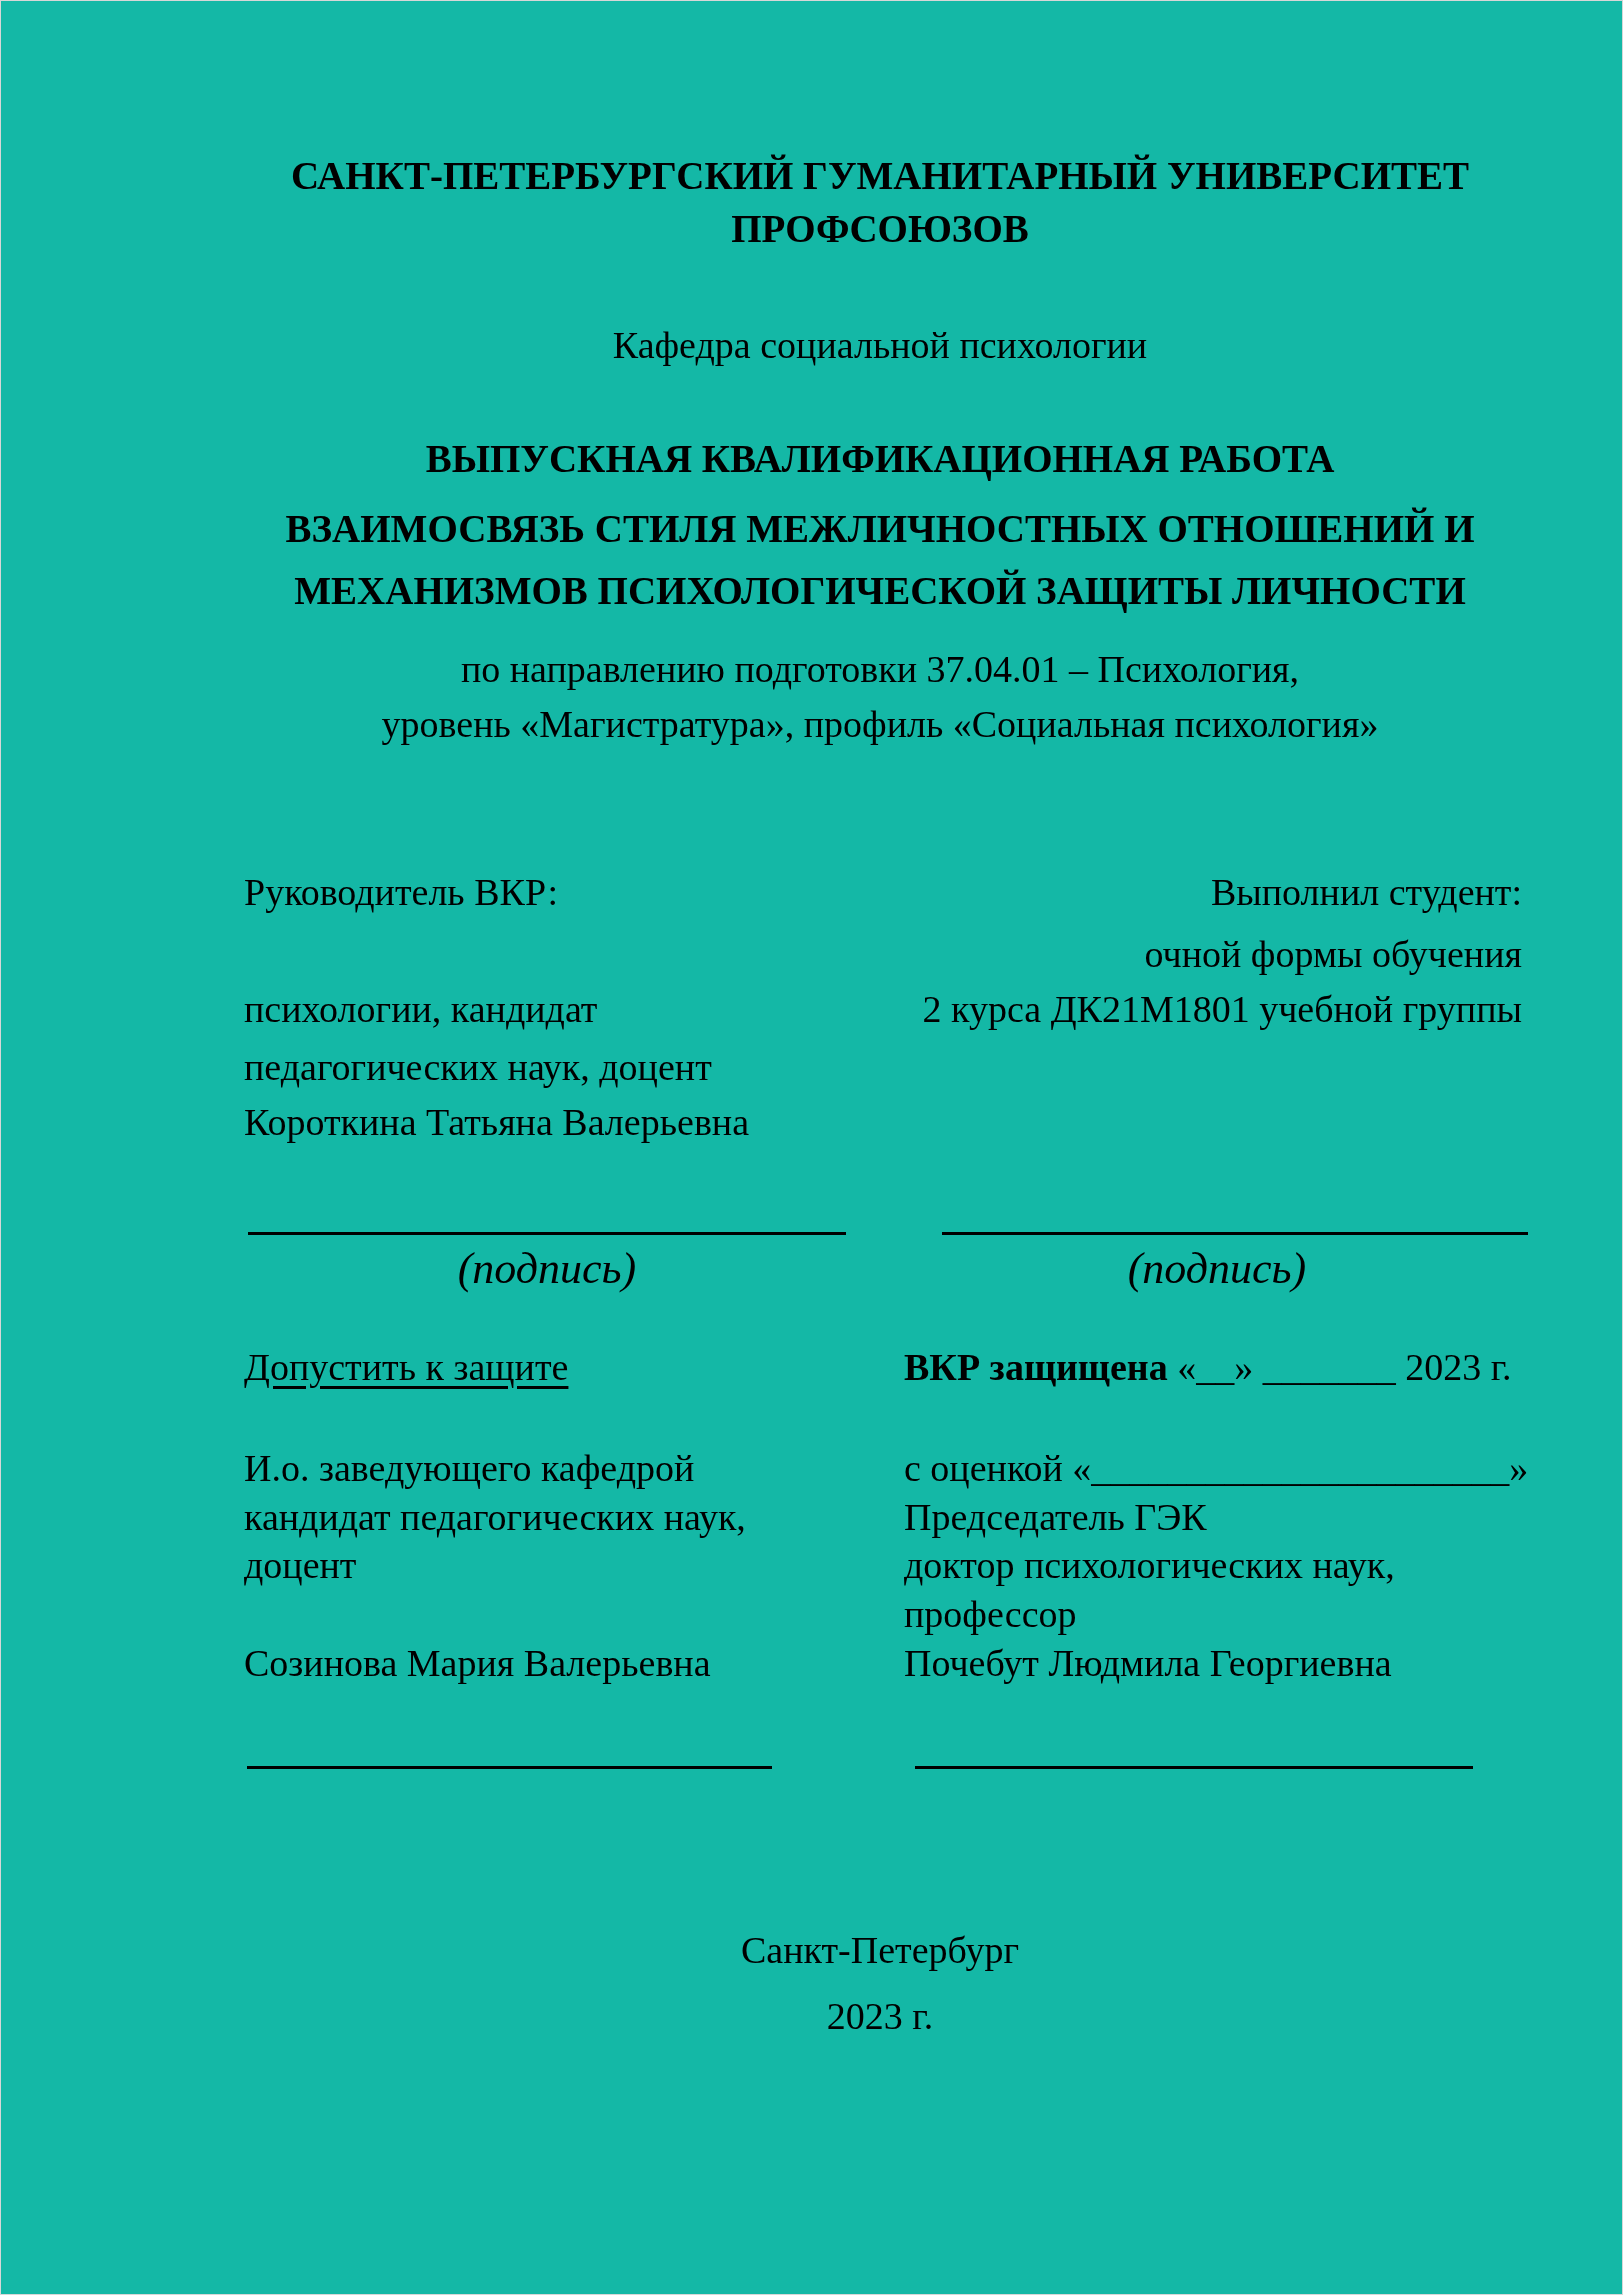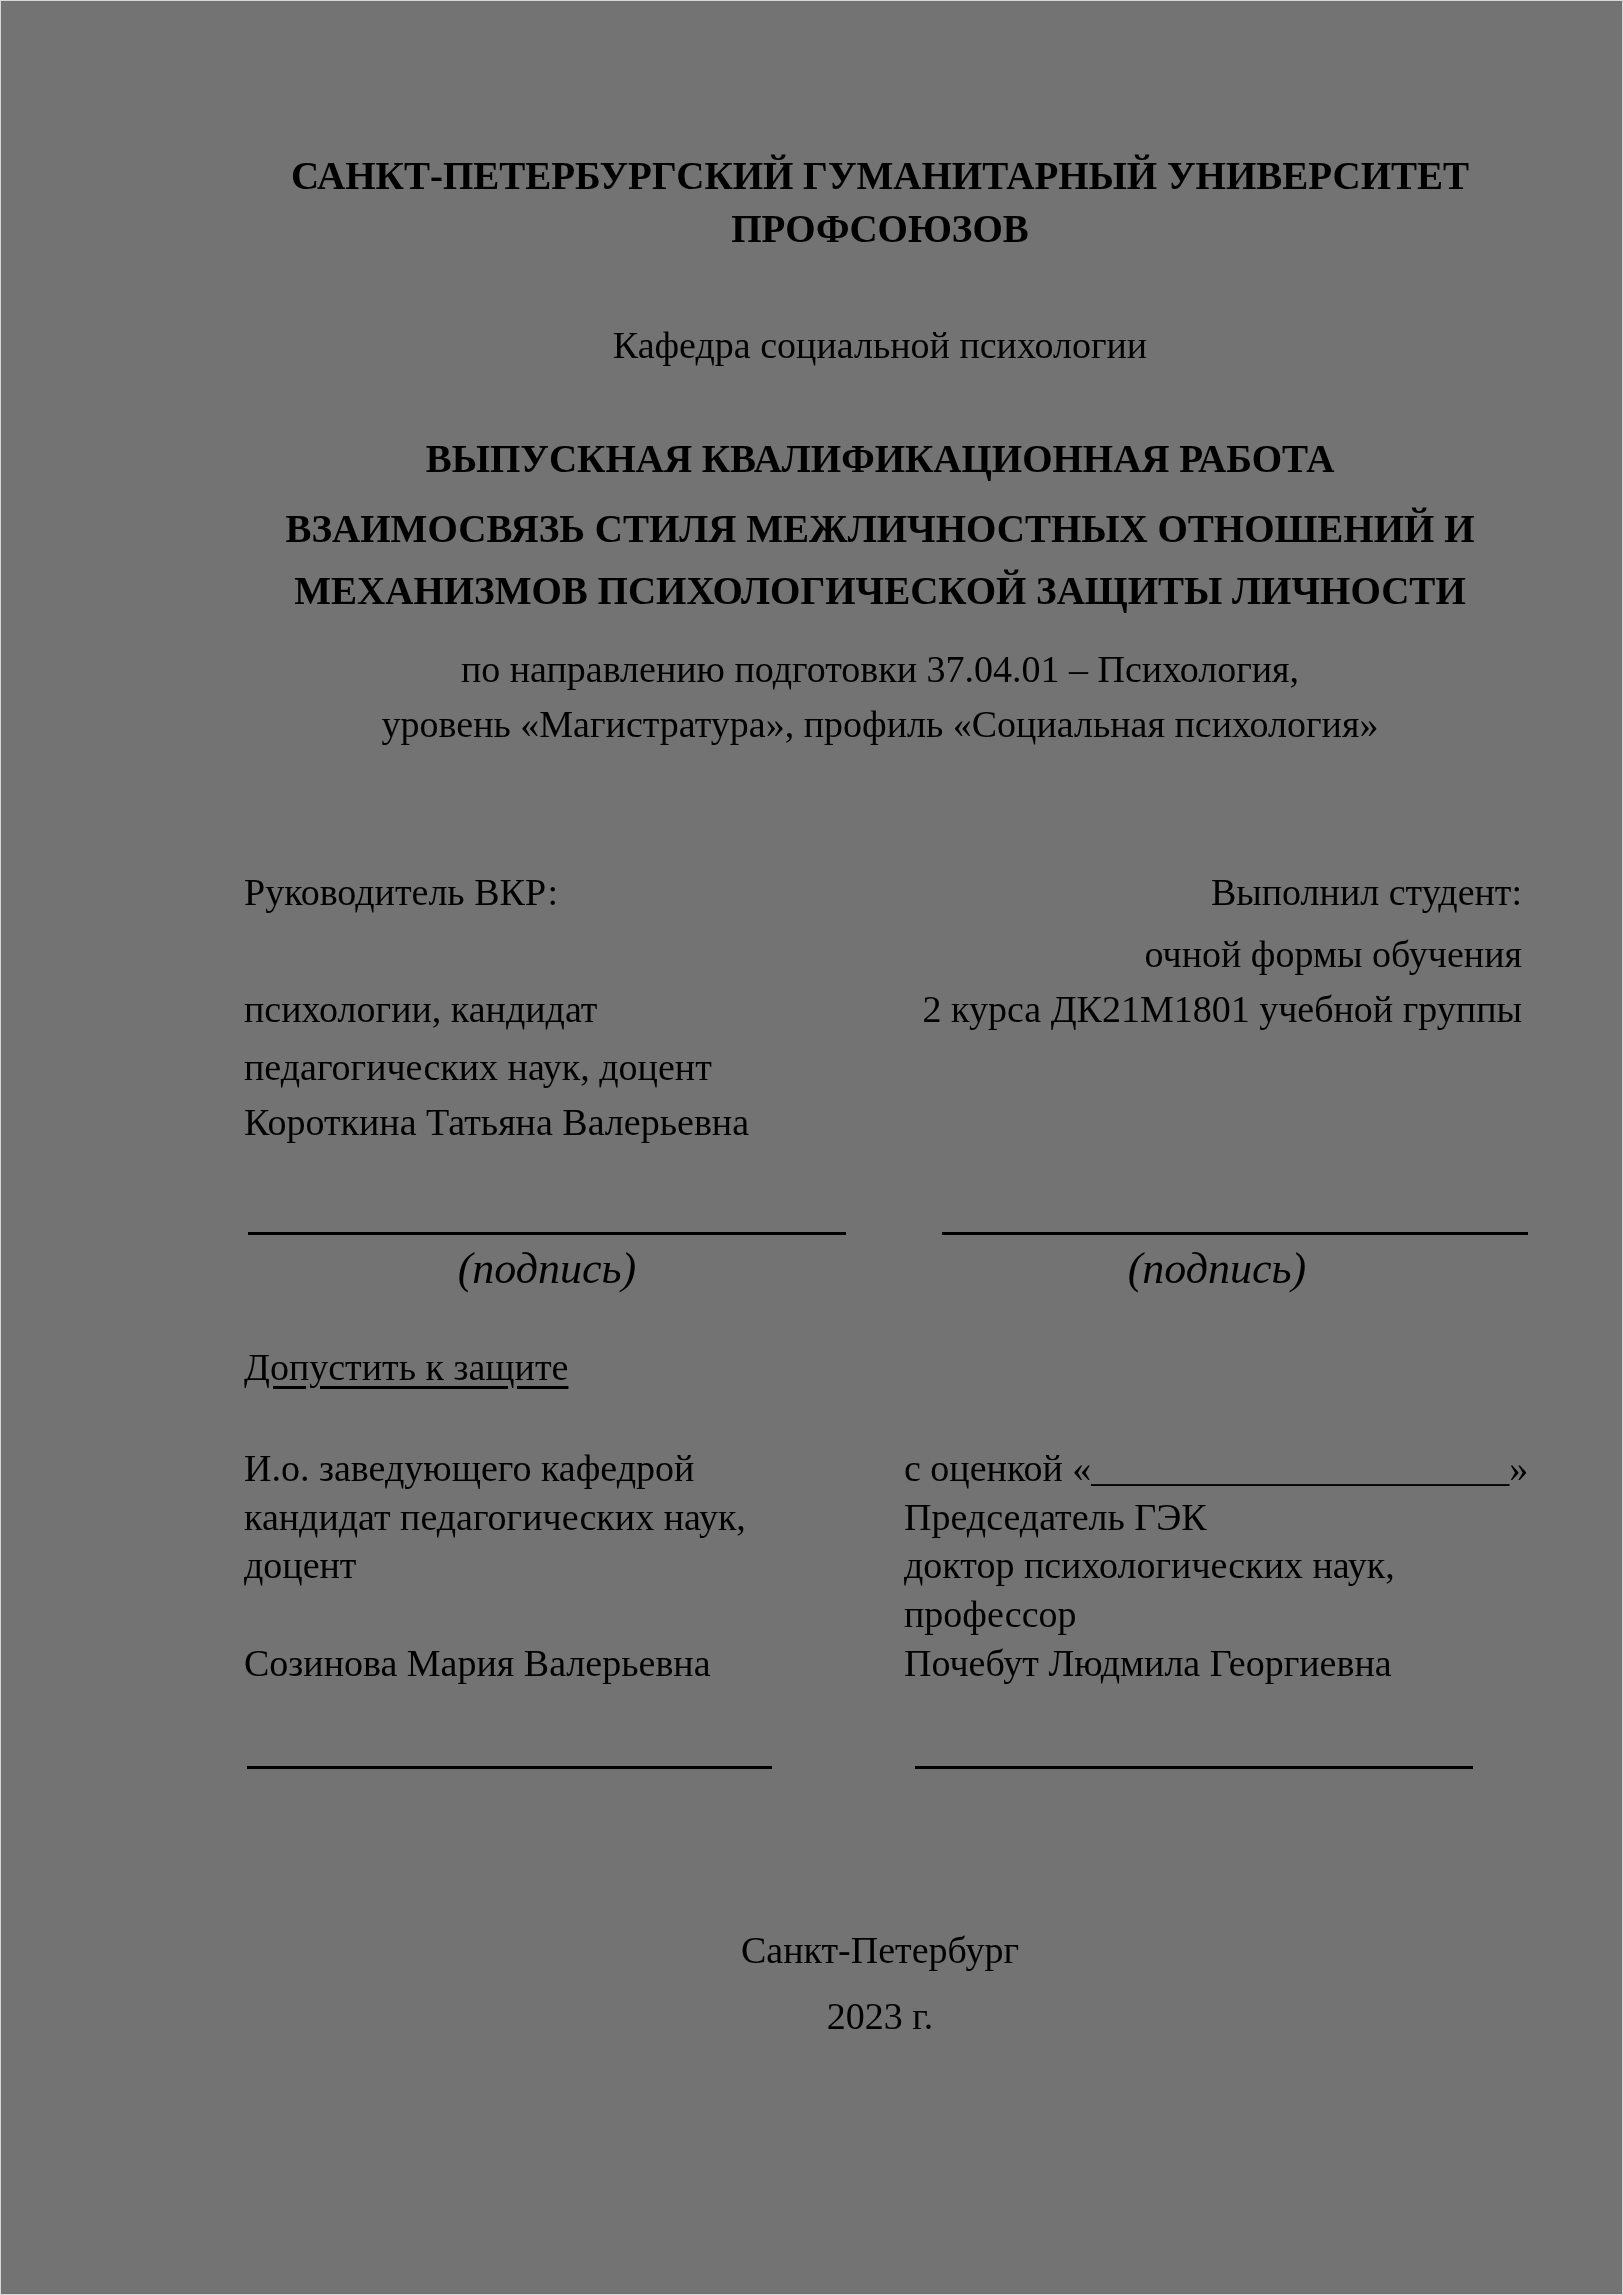--- a/index.html
+++ b/index.html
@@ -1,20 +1,20 @@
 <!DOCTYPE html>
 <html style="font-size:12.6px"><head>
 <meta charset="utf-8">
 <style>
   html,body{margin:0;padding:0;background:#ffffff;}
   .page{
     position:relative;
     width:1623px;
     height:2295px;
-    background:#737373;
+    background:#14b8a6;
     color:#000000;
     font-family:"Liberation Serif","DejaVu Serif",serif;
     overflow:hidden;
     box-sizing:border-box;
     border:0.8px solid #d7d7d7;
     padding-left:9px;
   }
   .t{
     position:absolute;
     font-size:38px;
@@ -75,20 +75,21 @@
   <div class="t r" style="top:871px">Выполнил студент:</div>
   <div class="t r" style="top:933px">очной формы обучения</div>
   <div class="t r" style="top:988px">2 курса ДК21М1801 учебной группы</div>
 
   <div class="rule" style="left:247px;top:1231px;width:598px"></div>
   <div class="rule" style="left:941px;top:1231px;width:586px"></div>
   <div class="cap" style="left:247px;top:1247px;width:598px">(подпись)</div>
   <div class="cap" style="left:941px;top:1247px;width:550px">(подпись)</div>
 
   <div class="t u" style="left:243px;top:1346px">Допустить к защите</div>
+  <div class="t" style="left:903px;top:1346px"><span class="bold-inline">ВКР защищена</span><span> «__» _______ 2023 г.</span></div>
 
   <div class="t" style="left:243px;top:1447px">И.о. заведующего кафедрой</div>
   <div class="t" style="left:243px;top:1496px">кандидат педагогических наук,</div>
   <div class="t" style="left:243px;top:1544px">доцент</div>
   <div class="t" style="left:243px;top:1642px">Созинова Мария Валерьевна</div>
 
   <div class="t" style="left:903px;top:1447px">с оценкой «______________________»</div>
   <div class="t" style="left:903px;top:1496px">Председатель ГЭК</div>
   <div class="t" style="left:903px;top:1544px">доктор психологических наук,</div>
   <div class="t" style="left:903px;top:1593px">профессор</div>

